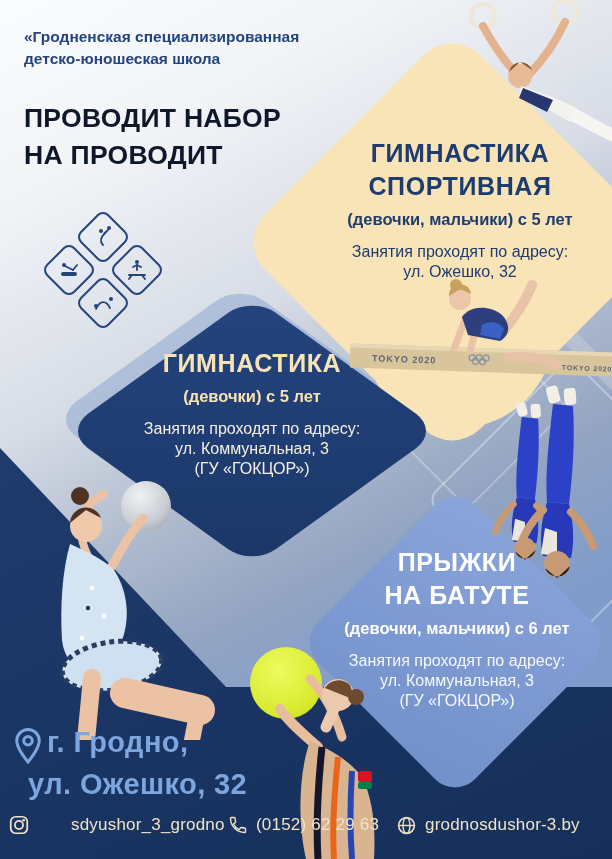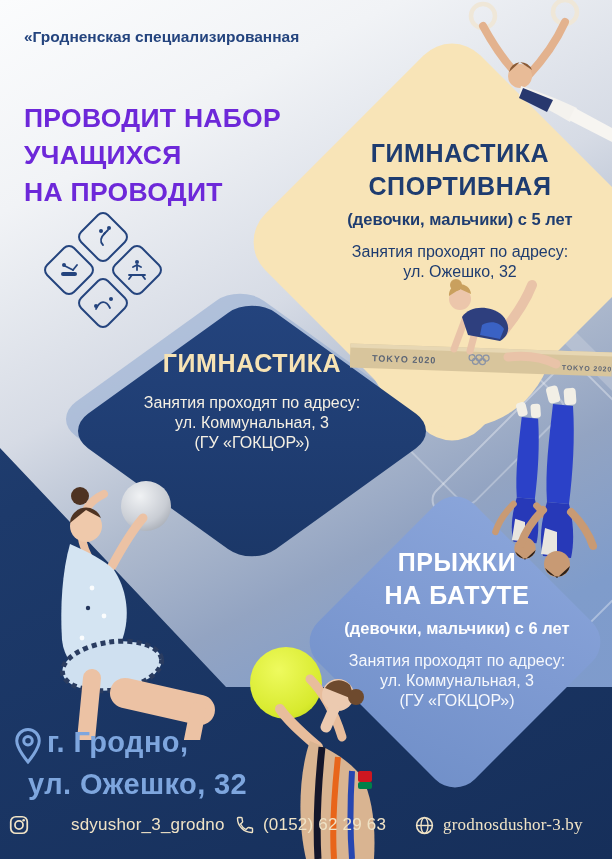--- a/index.html
+++ b/index.html
@@ -32,39 +32,39 @@
     background:linear-gradient(160deg,#8aa5da 0%,#7e9ad2 50%,#7190c9 100%);
     transform:translate(-50%,-50%) rotate(45deg);z-index:4;}
   
   .photo{position:absolute;z-index:5;}
   
   .logo-d{position:absolute;width:36px;height:36px;border:2.5px solid #24447e;border-radius:8px;
     transform:translate(-50%,-50%) rotate(45deg);z-index:7;}
   .logo-pic{position:absolute;width:26px;height:26px;transform:translate(-50%,-50%);z-index:7;}
   
   .school-name{position:absolute;left:24px;top:26px;z-index:8;color:#24447e;font-size:15.5px;font-weight:700;line-height:22px;}
-  .headline{position:absolute;left:24px;top:100px;z-index:8;color:#6d28d9;font-size:26.5px;font-weight:800;line-height:37px;letter-spacing:.3px;}
+  .headline{position:absolute;left:24px;top:100px;z-index:8;color:#0f172a;font-size:26.5px;font-weight:800;line-height:37px;letter-spacing:.3px;}
   .section{position:absolute;z-index:8;text-align:center;}
   .section .title{font-size:25px;font-weight:800;line-height:33px;letter-spacing:.6px;}
   .section .elig{font-size:16.5px;font-weight:700;margin-top:7px;}
   .section .intro{font-size:16px;font-weight:400;margin-top:13px;line-height:20px;}
   .section .addr{font-size:16px;font-weight:400;line-height:20px;}
   .sec-artistic{left:302px;top:137px;width:316px;color:#1e3c70;}
   .sec-rhythmic{left:82px;top:347px;width:340px;}
   .sec-rhythmic .title,.sec-rhythmic .elig{color:#f7e3b4;}
   .sec-rhythmic .intro,.sec-rhythmic .addr{color:#f5f0e3;}
   .sec-tramp{left:298px;top:546px;width:318px;}
   .sec-tramp .title,.sec-tramp .elig{color:#ffffff;}
   .sec-tramp .intro,.sec-tramp .addr{color:rgba(255,255,255,.93);}
   .loc-line{position:absolute;z-index:8;color:#7ea6de;font-size:29px;font-weight:700;letter-spacing:.4px;}
   .pin{position:absolute;left:13px;top:727px;z-index:8;}
   
   .footer-item{position:absolute;top:812px;height:26px;display:flex;align-items:center;gap:8px;z-index:9;
     color:#f0e3c6;font-size:17px;font-weight:500;letter-spacing:.2px;}
-  .fi-ig{left:8px;gap:41px;} .fi-phone{left:235px;} .fi-web{left:414px;font-family:Liberation Serif, serif;}
+  .fi-ig{left:8px;gap:41px;} .fi-phone{left:228px;} .fi-web{left:396px;}
 </style>
 </head>
 <body>
 
 <div class="poster">
 
   <div class="bg-base"></div>
   <div class="outline-diamond od-gray"></div>
   <div class="outline-diamond od-w1"></div>
   <div class="outline-diamond od-w2"></div>
@@ -215,37 +215,38 @@
   <svg class="logo-pic" style="left:103px;top:303px" viewBox="0 0 26 26">
     <g stroke="#24447e" stroke-width="1.8" fill="none" stroke-linecap="round">
       <path d="M6 19 C 10 10, 16 10, 20 18"></path>
     </g>
     <circle cx="6" cy="16" r="2" fill="#24447e"></circle>
       <circle cx="21" cy="9" r="2" fill="#24447e"></circle>
   </svg>
 
   <div class="school-name">
     <div>«Гродненская специализированная</div>
+    <div>детско-юношеская школа</div>
   </div>
   <div class="headline">
     <div>ПРОВОДИТ НАБОР</div>
-    <div>УЧАЩИХСЯ</div>
     <div>НА ПРОВОДИТ</div>
   </div>
 
   <div class="section sec-artistic">
     <div class="title">ГИМНАСТИКА</div>
     <div class="title">СПОРТИВНАЯ</div>
     <div class="elig">(девочки, мальчики) с 5 лет</div>
     <div class="intro">Занятия проходят по адресу:</div>
     <div class="addr">ул. Ожешко, 32</div>
   </div>
 
   <div class="section sec-rhythmic">
     <div class="title">ГИМНАСТИКА</div>
+    <div class="elig">(девочки) с 5 лет</div>
     <div class="intro">Занятия проходят по адресу:</div>
     <div class="addr">ул. Коммунальная, 3</div>
     <div class="addr">(ГУ «ГОКЦОР»)</div>
   </div>
 
   <div class="section sec-tramp">
     <div class="title">ПРЫЖКИ</div>
     <div class="title">НА БАТУТЕ</div>
     <div class="elig">(девочки, мальчики) с 6 лет</div>
     <div class="intro">Занятия проходят по адресу:</div>

